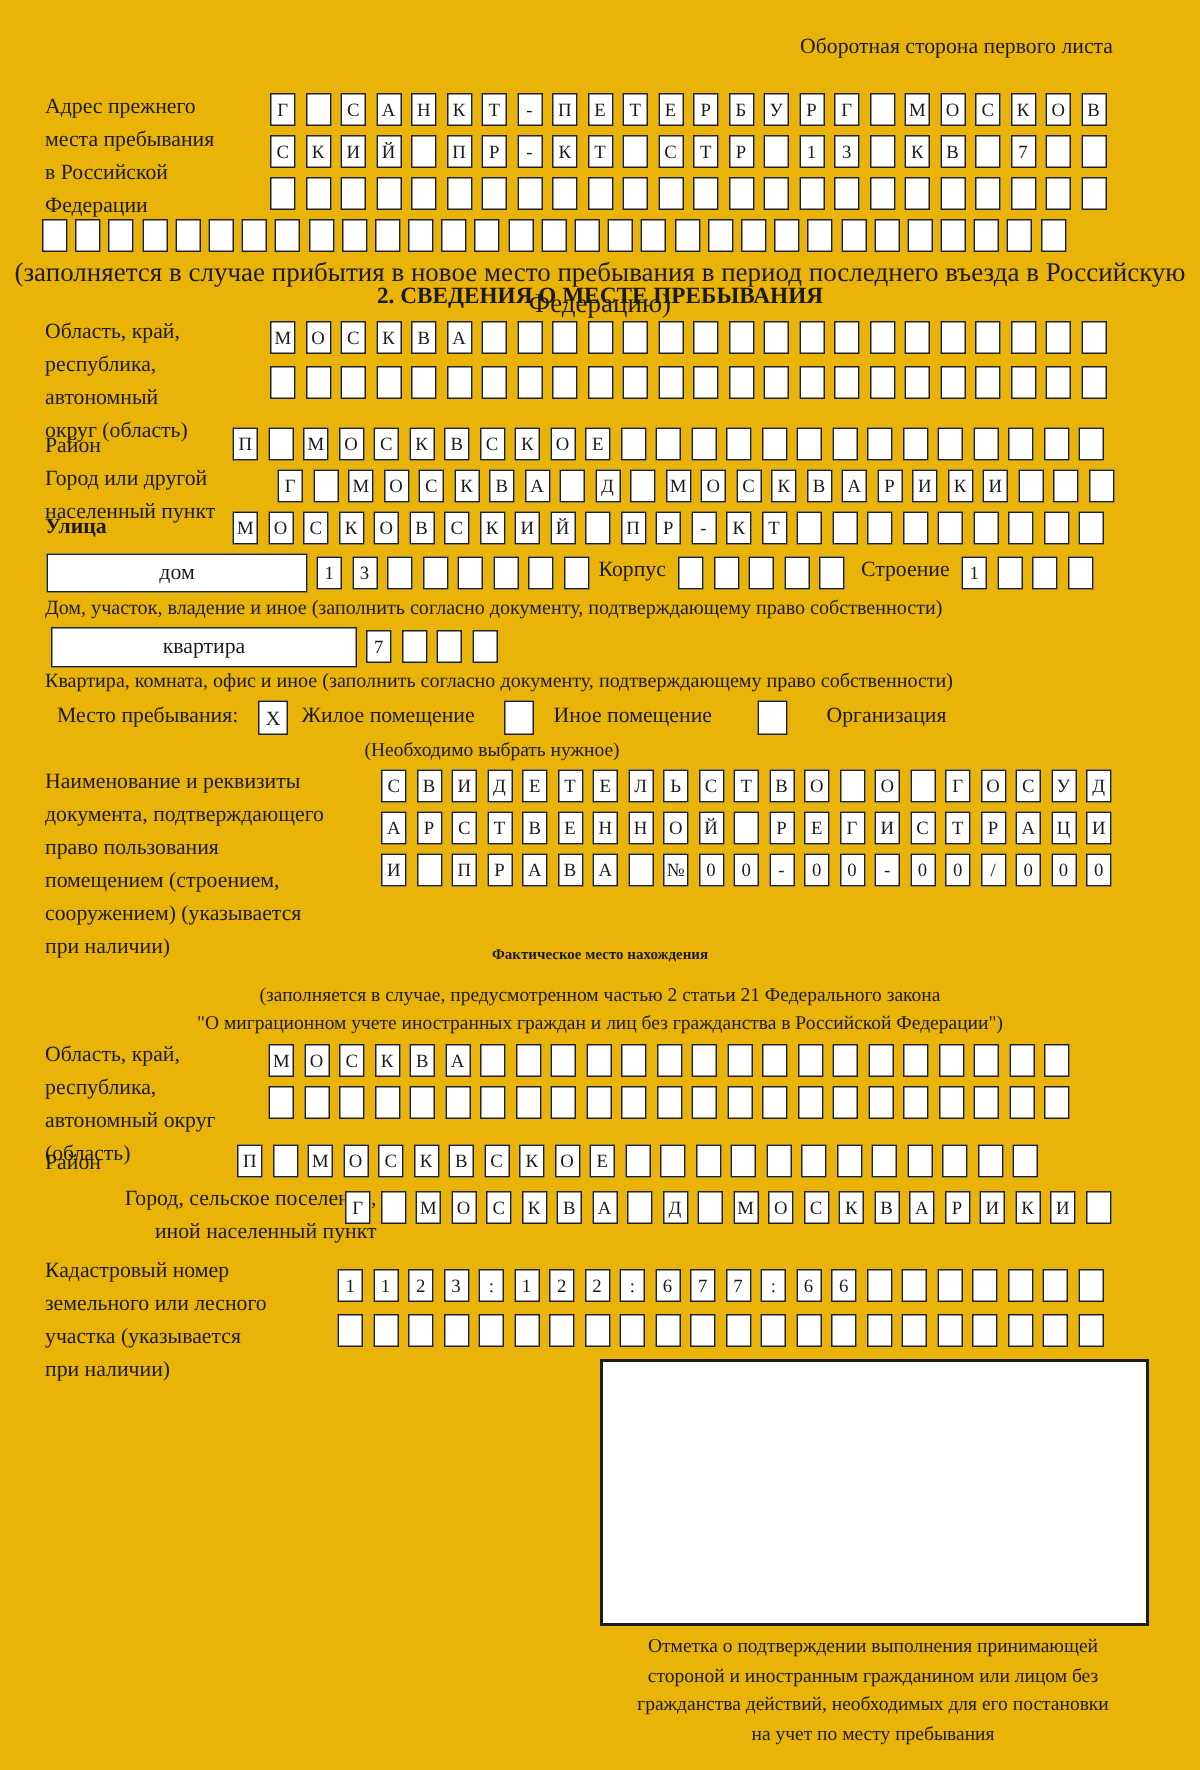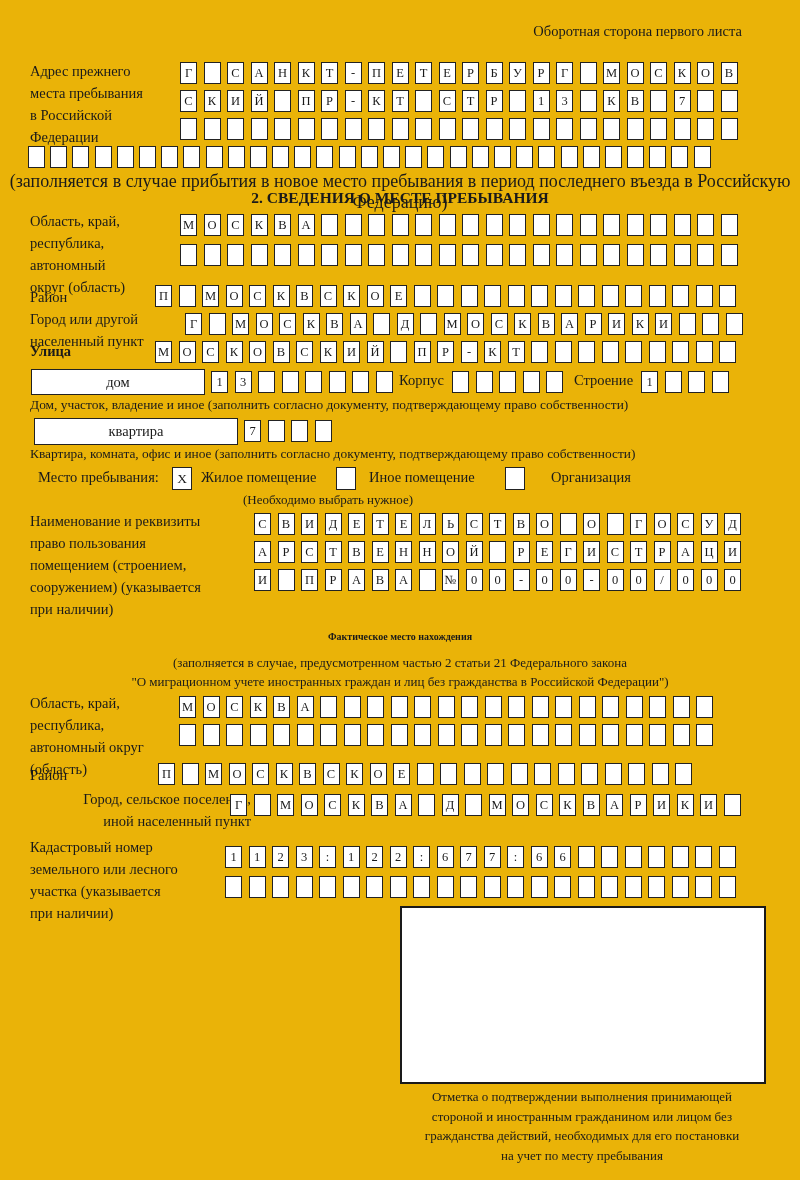--- a/index.html
+++ b/index.html
@@ -339,20 +339,21 @@
   <div class="abs chk" style="left:172px;top:467px;">X</div>
   <div class="abs inline-lbl" style="left:201px;top:469px;">Жилое помещение</div>
   <div class="abs chk" style="left:336px;top:467px;"></div>
   <div class="abs inline-lbl" style="left:369px;top:469px;">Иное помещение</div>
   <div class="abs chk" style="left:505px;top:467px;"></div>
   <div class="abs inline-lbl" style="left:551px;top:469px;">Организация</div>
   <div class="abs caption" style="left:243px;top:492px;">(Необходимо выбрать нужное)</div>
 
   <div class="abs lbl" style="left:30px;top:510px;width:225px;">
     <div>Наименование и реквизиты</div>
+    <div>документа, подтверждающего</div>
     <div>право пользования</div>
     <div>помещением (строением,</div>
     <div>сооружением) (указывается</div>
     <div>при наличии)</div>
   </div>
   <div class="abs cells" style="left:254px;top:513px;">
       <span class="cell">С</span>
       <span class="cell">В</span>
       <span class="cell">И</span>
       <span class="cell">Д</span>

